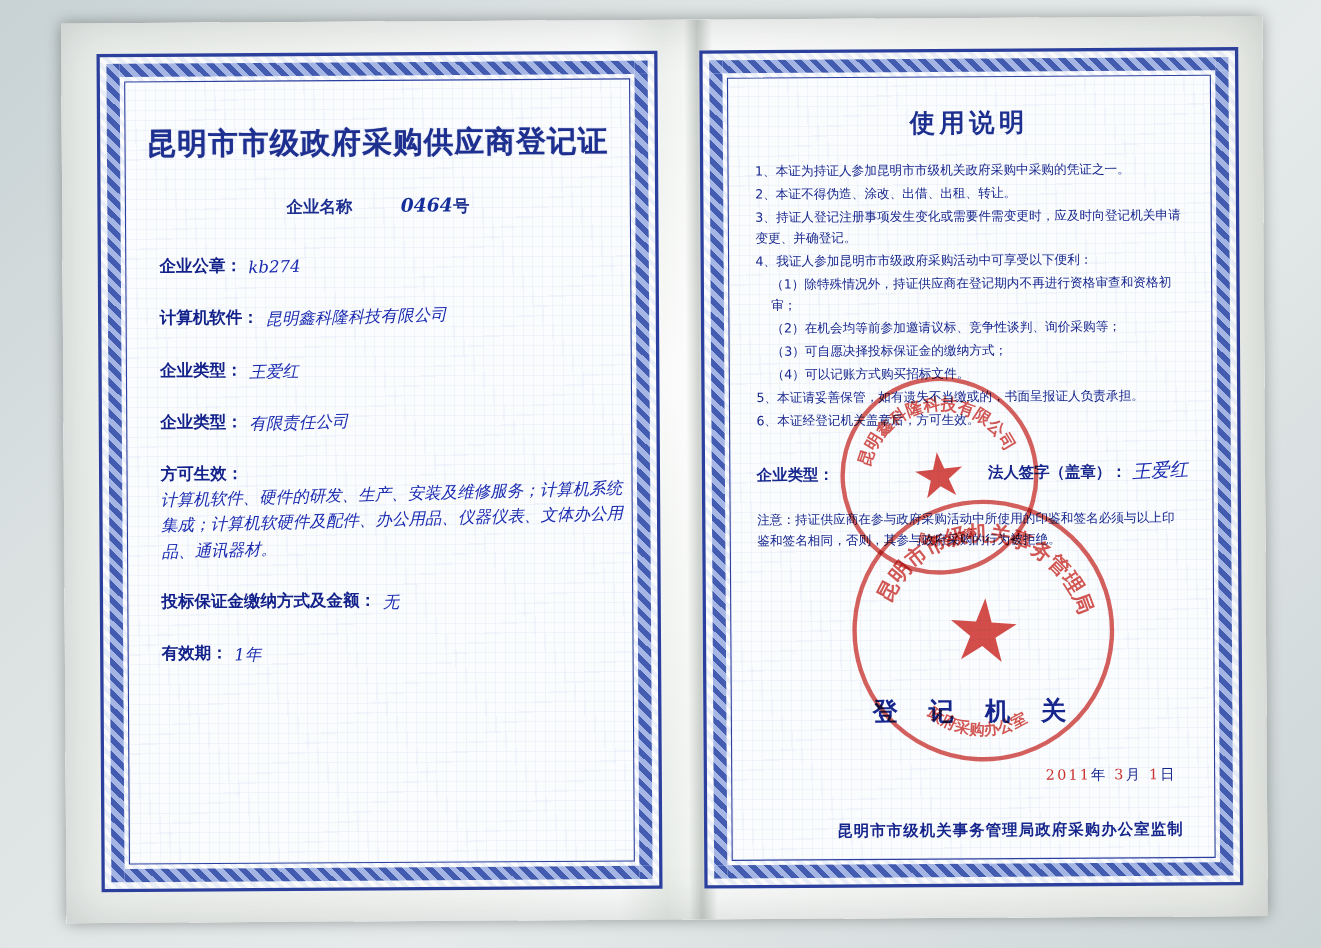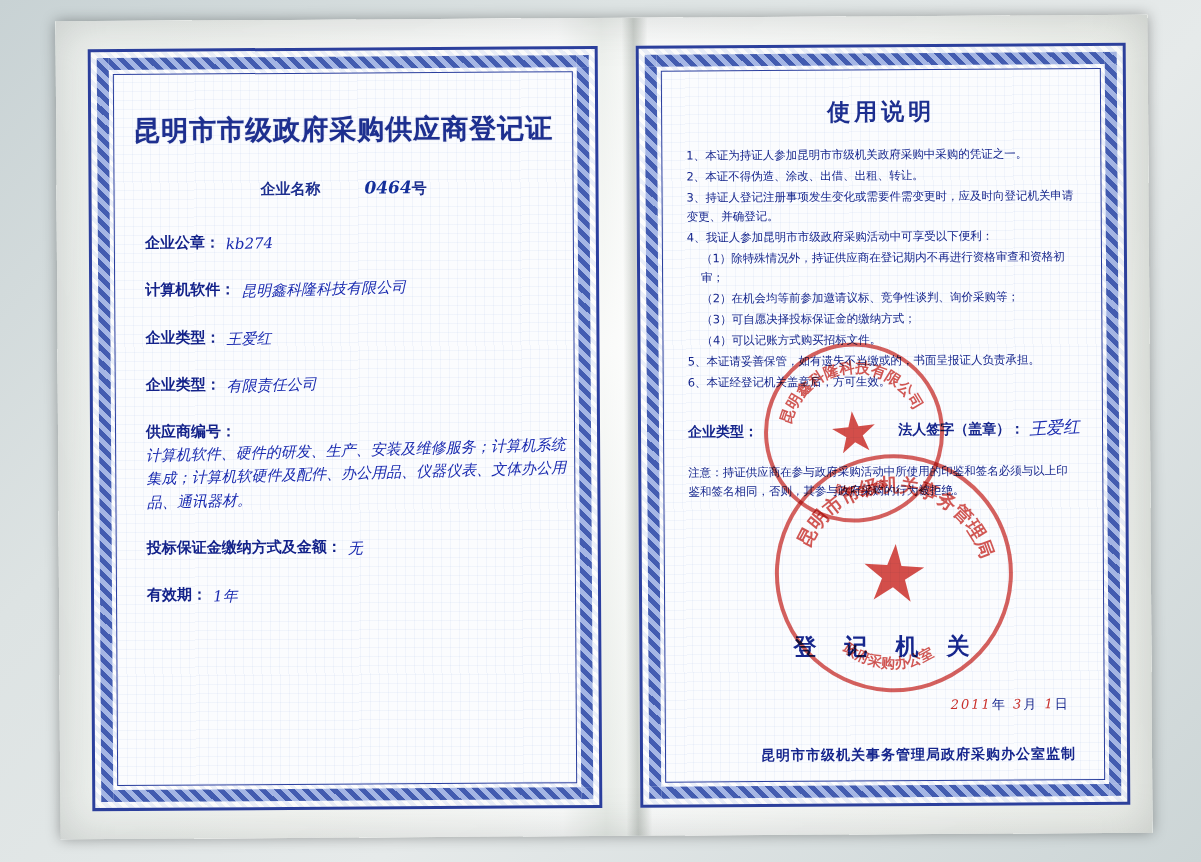--- a/index.html
+++ b/index.html
@@ -199,21 +199,20 @@
     position: absolute;
     right: 34px;
     bottom: 66px;
     font-family: "DejaVu Sans", sans-serif;
     font-size: 13px;
     color: #16268d;
     letter-spacing: 2px;
   }
   .date-line .hand {
     font-family: "DejaVu Serif", serif;
-    font-style: italic;
     color: #c9302c;
   }
   .footer-issuer {
     position: absolute;
     right: 28px;
     bottom: 16px;
     font-family: "DejaVu Sans", sans-serif;
     font-weight: bold;
     font-size: 14px;
     color: #16268d;
@@ -287,21 +286,21 @@
         </div>
         <div class="field">
           <span class="lbl">企业类型：</span>
           <span class="val">王爱红</span>
         </div>
         <div class="field">
           <span class="lbl">企业类型：</span>
           <span class="val">有限责任公司</span>
         </div>
         <div class="field wrap">
-          <span class="lbl">供应商编号：</span>
+          <span class="lbl">方可生效：</span>
           <span class="val">计算机软件、硬件的研发、生产、安装及维修服务；计算机系统集成；计算机软硬件及配件、办公用品、仪器仪表、文体办公用品、通讯器材。</span>
         </div>
         <div class="field">
           <span class="lbl">投标保证金缴纳方式及金额：</span>
           <span class="val">无</span>
         </div>
         <div class="field">
           <span class="lbl">有效期：</span>
           <span class="val">1年</span>
         </div>

